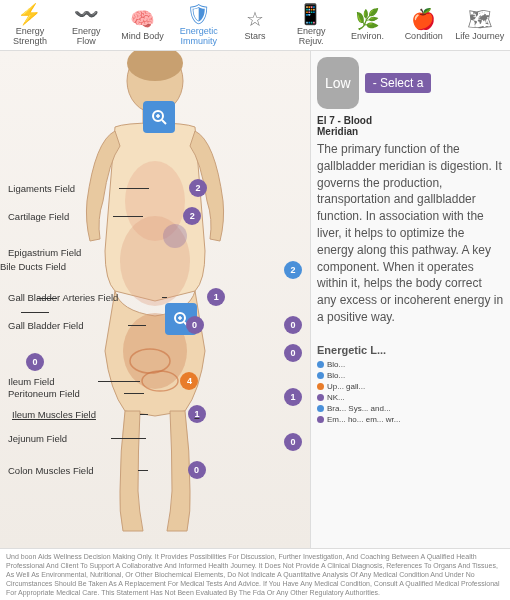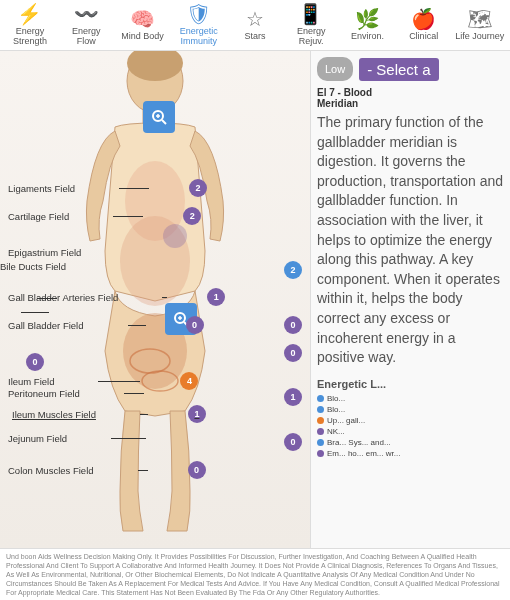--- a/index.html
+++ b/index.html
@@ -144,46 +144,46 @@
       display: flex;
       align-items: center;
       gap: 6px;
       margin-bottom: 6px;
     }
 
     .low-badge {
       background: #aaa;
       color: white;
       border-radius: 10px;
-      padding: 6px 8px;
-      font-size: 11px;
+      padding: 18px 8px;
+      font-size: 14px;
     }
 
     .select-btn {
       background: #7b5ea7;
       color: white;
       border: none;
       padding: 3px 8px;
-      font-size: 15px;
+      font-size: 12px;
       border-radius: 3px;
       cursor: pointer;
     }
 
     .right-panel .meridian-title {
       font-size: 10px;
       font-weight: bold;
       color: #333;
       margin-bottom: 4px;
     }
 
     .right-panel .description {
-      font-size: 14px;
+      font-size: 12px;
       color: #555;
       line-height: 1.4;
-      margin-bottom: 10px;
+      margin-bottom: 18px;
     }
 
     .energetic-label {
       font-size: 11px;
       font-weight: bold;
       color: #555;
       margin-bottom: 4px;
     }
 
     .bullet-list {
@@ -249,21 +249,21 @@
   <div class="nav-item">
     <span class="nav-icon">📱</span>
     <span>Energy Rejuv.</span>
   </div>
   <div class="nav-item">
     <span class="nav-icon">🌿</span>
     <span>Environ.</span>
   </div>
   <div class="nav-item">
     <span class="nav-icon">🍎</span>
-    <span>Clinical</span>
+    <span>Condition</span>
   </div>
   <div class="nav-item">
     <span class="nav-icon">🗺</span>
     <span>Life Journey</span>
   </div>
 </div>
 
 <div class="main-content">
 
   <div class="left-panel">

